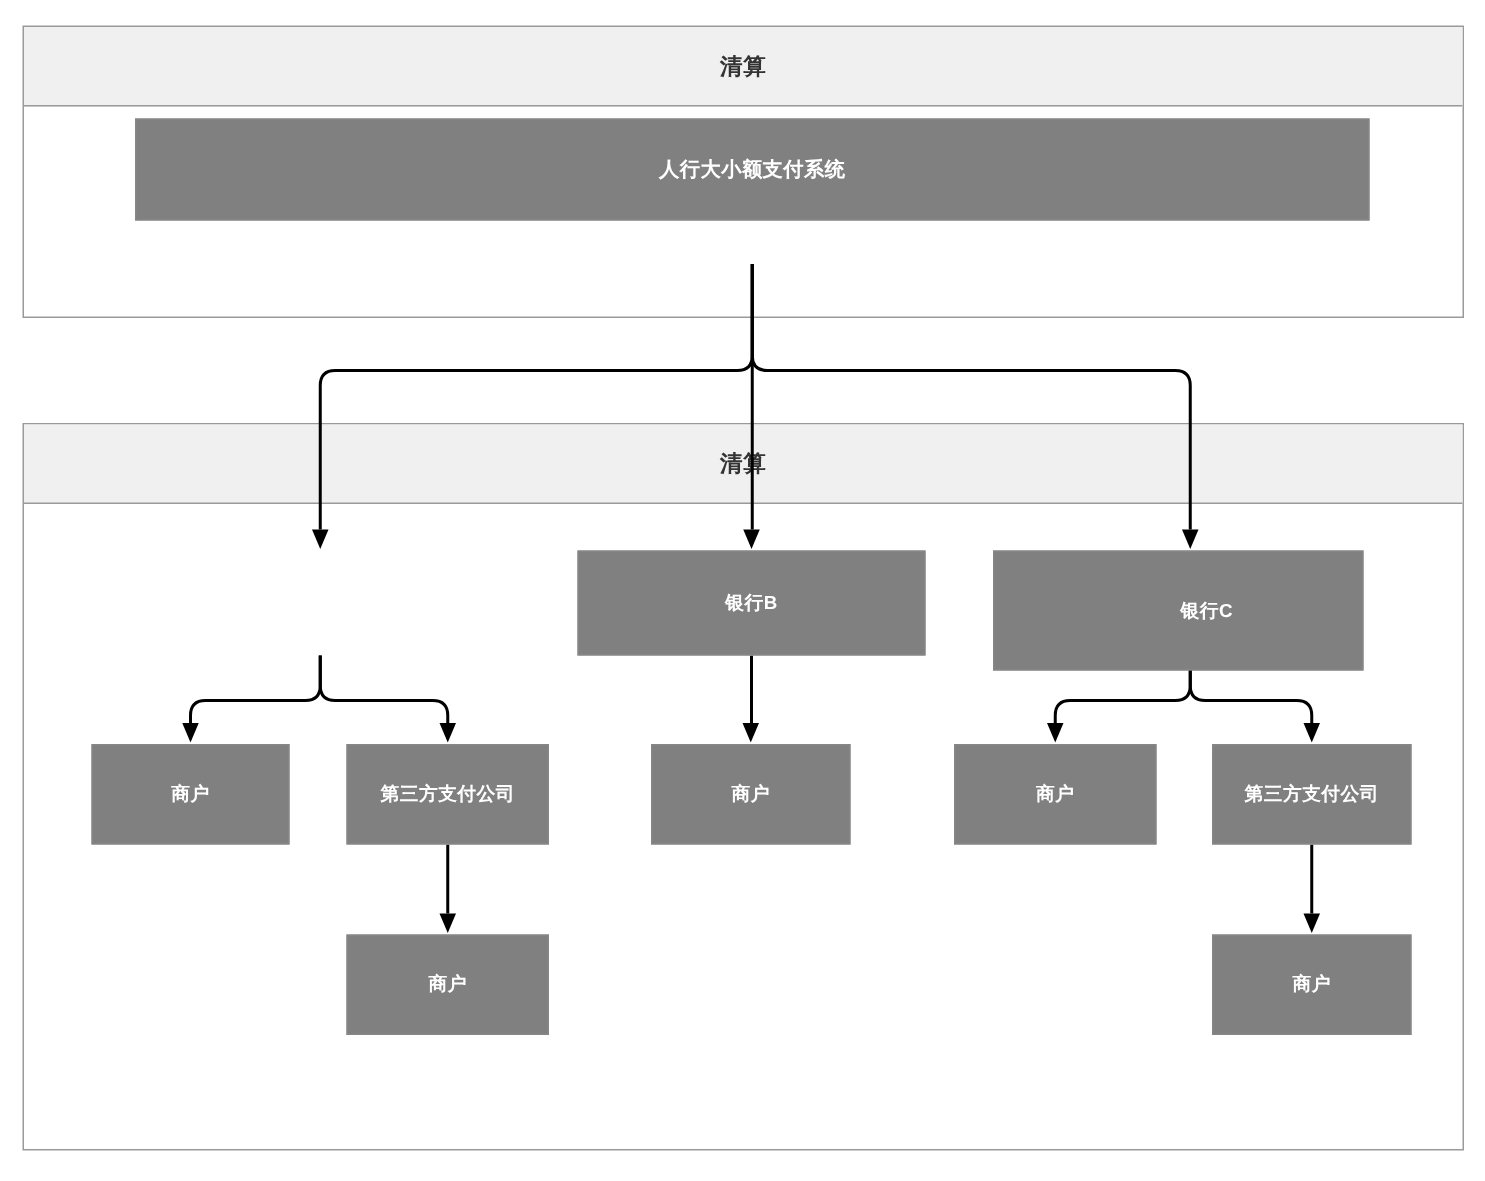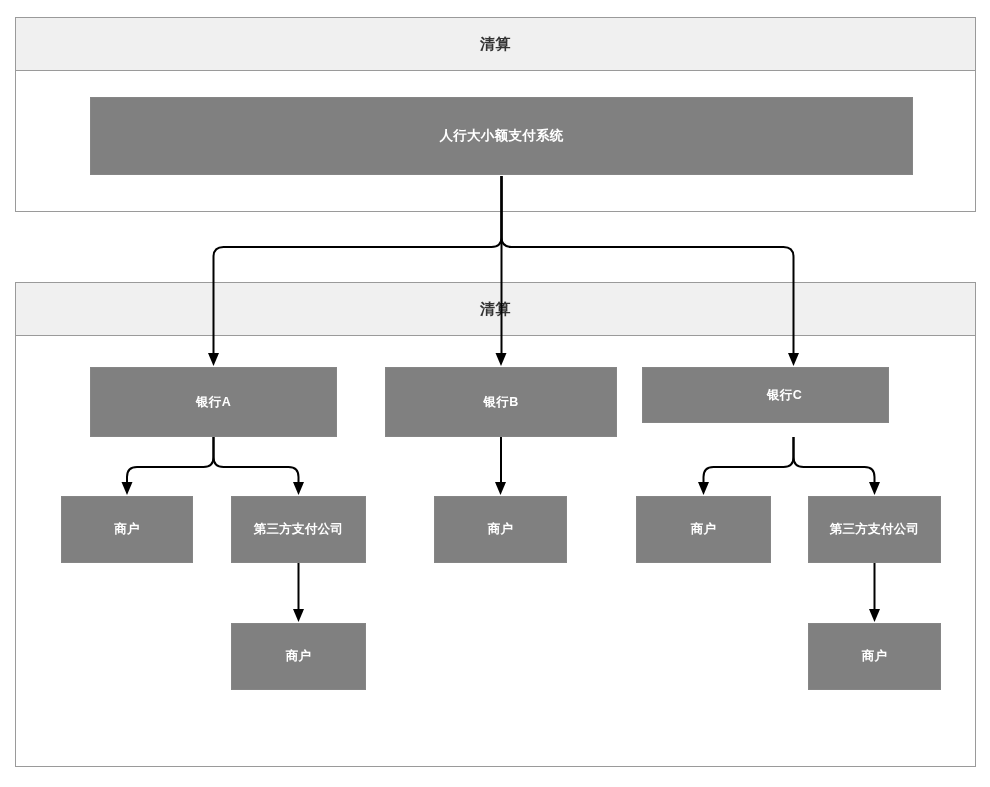--- a/index.html
+++ b/index.html
@@ -111,30 +111,27 @@
       <path d="M 793.5 437 L 793.5 457 Q 793.5 467 783.5 467 L 713.5 467 Q 703.5 467 703.5 477 L 703.5 482" class="edge-path"></path>
       <polygon points="698,482 709,482 703.5,495" class="arrow-head"></polygon>
       <path d="M 793.5 437 L 793.5 457 Q 793.5 467 803.5 467 L 864.5 467 Q 874.5 467 874.5 477 L 874.5 482" class="edge-path"></path>
       <polygon points="869,482 880,482 874.5,495" class="arrow-head"></polygon>
       <path d="M 298.5 563 L 298.5 609" class="edge-path"></path>
       <polygon points="293,609 304,609 298.5,622" class="arrow-head"></polygon>
       <path d="M 874.5 563 L 874.5 609" class="edge-path"></path>
       <polygon points="869,609 880,609 874.5,622" class="arrow-head"></polygon>
     </svg>
 
-  <div class="node big" id="node-cnaps" style="left: 90px; top: 97px; width: 823px; height: 78px;">
+  <div class="node big" id="node-cnaps" style="left: 90px; top: 79px; width: 823px; height: 68px;">
     <span>人行大小额支付系统</span>
-  </div>
-  <div class="node" id="node-bank-a" style="left: 90px; top: 367px; width: 247px; height: 70px;">
-    <span>银行A</span>
   </div>
   <div class="node" id="node-bank-b" style="left: 385px; top: 367px; width: 232px; height: 70px;">
     <span>银行B</span>
   </div>
-  <div class="node" id="node-bank-c" style="left: 642px; top: 367px; width: 247px; height: 56px; padding-left: 38px;">
+  <div class="node" id="node-bank-c" style="left: 662px; top: 367px; width: 247px; height: 80px; padding-left: 38px;">
     <span>银行C</span>
   </div>
   <div class="node" id="node-merchant-a1" style="left: 61px; top: 496px; width: 132px; height: 67px;">
     <span>商户</span>
   </div>
   <div class="node" id="node-tpp-a" style="left: 231px; top: 496px; width: 135px; height: 67px;">
     <span>第三方支付公司</span>
   </div>
   <div class="node" id="node-merchant-b1" style="left: 434px; top: 496px; width: 133px; height: 67px;">
     <span>商户</span>

